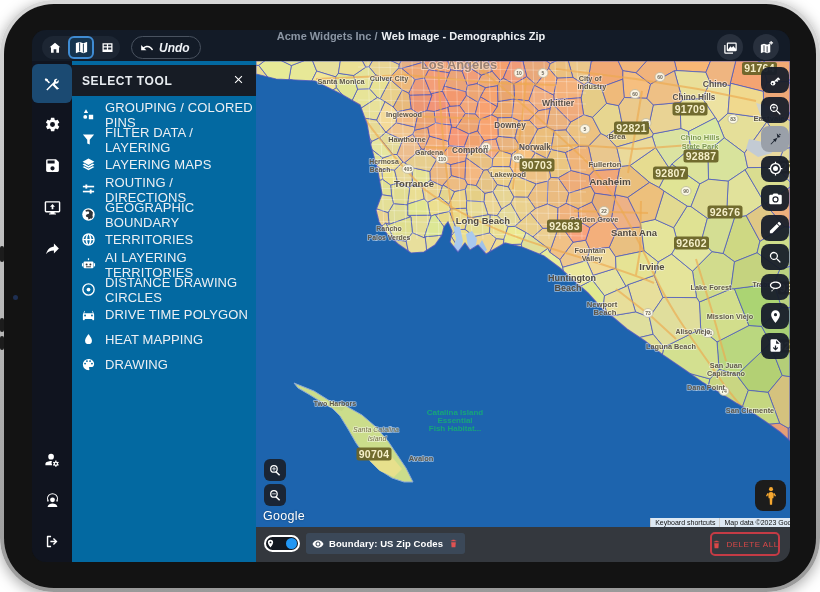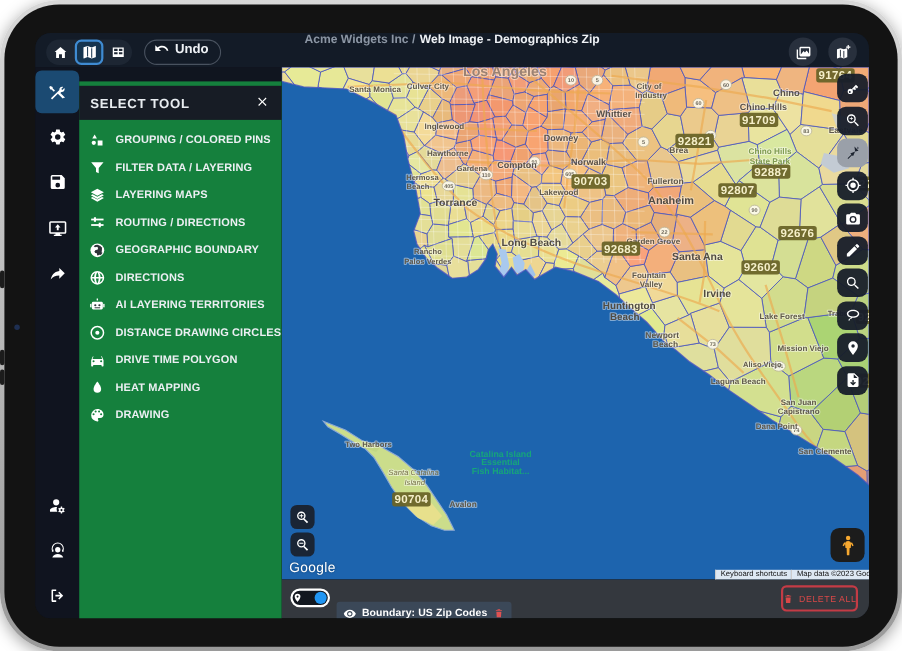--- a/index.html
+++ b/index.html
@@ -2,45 +2,45 @@
 <html><head><meta charset="utf-8"><style>
 * {margin:0;padding:0;box-sizing:border-box;}
 body {width:820px;height:592px;background:#fff;font-family:"Liberation Sans",sans-serif;position:relative;overflow:hidden;}
 .tab-outer {position:absolute;left:0;top:0;width:820px;height:592px;border-radius:54px;background:linear-gradient(180deg,#d8d8d8,#9a9a9a);box-shadow:0 3px 14px rgba(0,0,0,0.35);}
 .bezel {position:absolute;left:4px;top:4px;width:812px;height:584px;border-radius:50px;background:#131313;}
 .screen {position:absolute;left:32px;top:30px;width:758px;height:532px;border-radius:14px;background:#10151f;overflow:hidden;}
 .topbar {position:absolute;left:0;top:0;width:758px;height:31px;background:#131b27;z-index:30;}
 .tgroup {position:absolute;left:10px;top:6px;width:78px;height:23px;background:#1d2633;border-radius:12px;display:flex;align-items:center;}
 .tbtn {width:26px;height:23px;display:flex;align-items:center;justify-content:center;}
 .tbtn.sel {background:#15344f;border:2px solid #3f8bd2;border-radius:6px;}
-.undo {position:absolute;left:99px;top:6px;height:23px;padding:0 10px 0 8px;border:1.5px solid #49525f;border-radius:12px;display:flex;align-items:flex-start;gap:5px;color:#eef1f5;font-weight:bold;font-size:12px;}
+.undo {position:absolute;left:99px;top:6px;height:23px;padding:0 10px 0 8px;border:1.5px solid #49525f;border-radius:12px;display:flex;align-items:center;gap:5px;color:#eef1f5;font-weight:bold;font-size:12px;font-style:italic;}
 .title {position:absolute;left:0;top:0;width:758px;height:31px;display:flex;align-items:flex-start;justify-content:center;font-size:11px;font-weight:bold;color:#8b95a3;letter-spacing:0px;}
 .title b {color:#eef1f5;margin-left:4px;}
 .tcirc {position:absolute;top:4px;width:26px;height:26px;border-radius:50%;background:#28303d;display:flex;align-items:center;justify-content:center;}
 .rail {position:absolute;left:0;top:31px;width:40px;height:501px;background:#10141f;z-index:20;}
 .railsel {position:absolute;left:0;top:3px;width:40px;height:39px;background:#1b4a72;border-radius:6px;display:flex;align-items:center;justify-content:center;}
 .ricon {position:absolute;left:11px;width:18px;height:18px;display:flex;align-items:center;justify-content:center;}
-.panelcol {position:absolute;left:40px;top:44px;width:184px;height:501px;background:#15803d;z-index:20;}
+.panelcol {position:absolute;left:40px;top:31px;width:184px;height:501px;background:#0369a1;z-index:20;}
 .phead {position:absolute;left:0;top:4px;width:184px;height:31px;background:#171c25;display:flex;align-items:center;color:#e8ecf0;font-size:12px;font-weight:bold;letter-spacing:0.6px;padding-left:10px;}
 .phead .x {position:absolute;right:11px;top:8px;}
 .plist {position:absolute;left:0;top:41px;width:184px;}
 .prow {height:25px;display:flex;align-items:center;padding-left:9px;}
 .pic {width:15px;display:flex;justify-content:center;}
-.ptxt {margin-left:9px;color:#eceff3;font-size:10px;font-weight:bold;letter-spacing:0.1px;}
+.ptxt {margin-left:9px;color:#eceff3;font-size:13px;font-weight:normal;letter-spacing:0.1px;}
 .mapcol {position:absolute;left:224px;top:31px;width:622px;height:466px;overflow:hidden;z-index:10;}
 .mbtn {position:absolute;width:28px;height:26px;border-radius:8px;display:flex;align-items:center;justify-content:center;z-index:15;}
 .zbtn {position:absolute;left:8px;width:22px;height:22px;border-radius:6px;background:rgba(26,32,44,0.93);display:flex;align-items:center;justify-content:center;z-index:15;}
 .pegman {position:absolute;left:499px;top:419px;width:31px;height:31px;border-radius:8px;background:#1c1c1c;display:flex;align-items:center;justify-content:center;z-index:15;}
 .glogo {position:absolute;left:7px;top:448px;color:#fff;font-size:12.5px;font-weight:normal;letter-spacing:0.3px;z-index:15;text-shadow:0 0 2px rgba(0,0,0,0.4);}
 .attrib {position:absolute;right:0px;top:457px;height:9px;display:flex;z-index:15;font-size:7px;color:#111;}
 .attrib span {background:rgba(255,255,255,0.85);padding:0.5px 4px;border-left:1px solid #ccc;line-height:8.5px;}
 .botbar {position:absolute;left:224px;top:497px;width:534px;height:35px;background:#34383e;z-index:12;}
 .togglewrap {position:absolute;left:8px;top:8px;width:36px;height:17px;border:2px solid #fff;border-radius:10px;background:#12171f;display:flex;align-items:center;}
 .knob {position:absolute;right:1.5px;top:1.2px;width:11px;height:11px;border-radius:50%;background:#2196f3;}
-.brow {position:absolute;left:50px;top:20px;height:21px;background:rgba(86,130,180,0.22);border-radius:3px;display:flex;align-items:center;padding:0 6px;gap:5px;}
+.brow {position:absolute;left:50px;top:6px;height:21px;background:rgba(86,130,180,0.22);border-radius:3px;display:flex;align-items:center;padding:0 6px;gap:5px;}
 .brow .btxt {color:#fff;font-size:9.5px;font-weight:bold;letter-spacing:0.1px;}
 .delall {position:absolute;right:10px;top:5px;width:70px;height:24px;border:2px solid #c43b45;border-radius:5px;display:flex;align-items:center;justify-content:center;gap:4px;color:#d94848;font-size:8px;font-weight:normal;letter-spacing:0.5px;white-space:nowrap;}
 .delall svg,.brow svg,.undo svg,.togglewrap svg {flex-shrink:0;}
 .camdot {position:absolute;left:13px;top:295px;width:5px;height:5px;border-radius:50%;background:#1e2f52;}
 .sidebtn {position:absolute;left:0px;width:4px;border-radius:2px;background:#1c1c1c;z-index:5;}
 </style></head><body>
 <div class="tab-outer"></div>
 <div class="bezel"></div>
 <div class="camdot"></div>
 <div class="sidebtn" style="top:246px;height:16px"></div>
@@ -147,21 +147,21 @@
             </svg>
           </span>
           <span class="ptxt">GEOGRAPHIC BOUNDARY</span>
         </div>
 <div class="prow">
           <span class="pic">
             <svg width="15" height="15" viewBox="0 0 24 24" fill="#fff">
               <path d="M12 2a10 10 0 1 0 .001 20A10 10 0 0 0 12 2zm7.75 9H16.7c-.15-2.26-.74-4.4-1.71-6.13A8.03 8.03 0 0 1 19.75 11zM12 4.04c1.08 1.62 1.77 3.68 1.93 6.96h-3.86c.16-3.28.85-5.34 1.93-6.96zM4.25 13H7.3c.15 2.26.74 4.4 1.71 6.13A8.03 8.03 0 0 1 4.25 13zm4.76-2H4.25a8.03 8.03 0 0 1 4.76-6.13C8.04 6.6 7.45 8.74 7.3 11h1.71zm2.99 8.96c-1.08-1.62-1.77-3.68-1.93-6.96h3.86c-.16 3.28-.85 5.34-1.93 6.96zm2.99-.83c.97-1.73 1.56-3.87 1.71-6.13h3.05a8.03 8.03 0 0 1-4.76 6.13z"></path>
             </svg>
           </span>
-          <span class="ptxt">DIRECTIONS</span>
+          <span class="ptxt">TERRITORIES</span>
         </div>
 <div class="prow">
           <span class="pic">
             <svg width="15" height="15" viewBox="0 0 24 24" fill="#fff">
               <path d="M11 2h2v3h-2z"></path>
               <rect x="4" y="7" width="16" height="11" rx="2"></rect>
               <rect x="1.5" y="10" width="2" height="5"></rect>
               <rect x="20.5" y="10" width="2" height="5"></rect>
               <circle cx="9" cy="12" r="1.6" fill="#2e3339"></circle>
               <circle cx="15" cy="12" r="1.6" fill="#2e3339"></circle>

